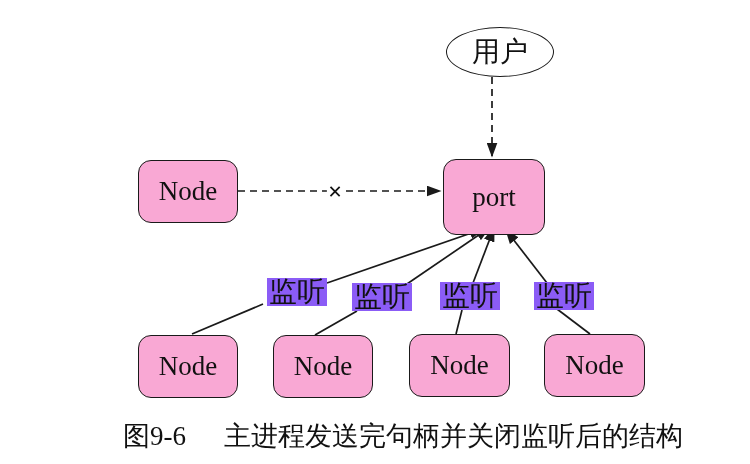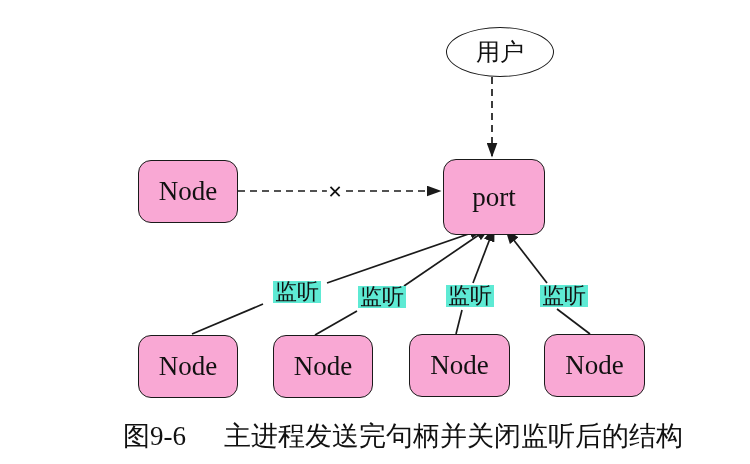--- a/index.html
+++ b/index.html
@@ -40,36 +40,36 @@
     left: 446px;
     top: 27px;
     width: 108px;
     height: 50px;
     border: 1.8px solid #1a1a1a;
     border-radius: 50%;
     background: #ffffff;
     display: flex;
     align-items: center;
     justify-content: center;
-    font-size: 24px;
+    font-size: 28px;
     line-height: 1;
     box-sizing: border-box;
   }
   .box-port   { left: 443px; top: 159px; width: 102px; height: 76px; }
   .box-left   { left: 138px; top: 160px; width: 100px; height: 63px; }
   .box-n1     { left: 138px; top: 335px; width: 100px; height: 63px; }
   .box-n2     { left: 273px; top: 335px; width: 100px; height: 63px; }
   .box-n3     { left: 409px; top: 334px; width: 101px; height: 63px; }
   .box-n4     { left: 544px; top: 334px; width: 101px; height: 63px; }
   .listen-label {
     position: absolute;
     transform: translate(-50%, -50%);
-    font-size: 22px;
+    font-size: 28px;
     line-height: 1;
-    background: #5eead4;
+    background: #8b5cf6;
     padding: 0 2px;
     white-space: nowrap;
   }
   .ll-1 { left: 297px; top: 292px; }
   .ll-2 { left: 382px; top: 297px; }
   .ll-3 { left: 470px; top: 296px; }
   .ll-4 { left: 564px; top: 296px; }
   .closed-mark {
     position: absolute;
     left: 335px;

